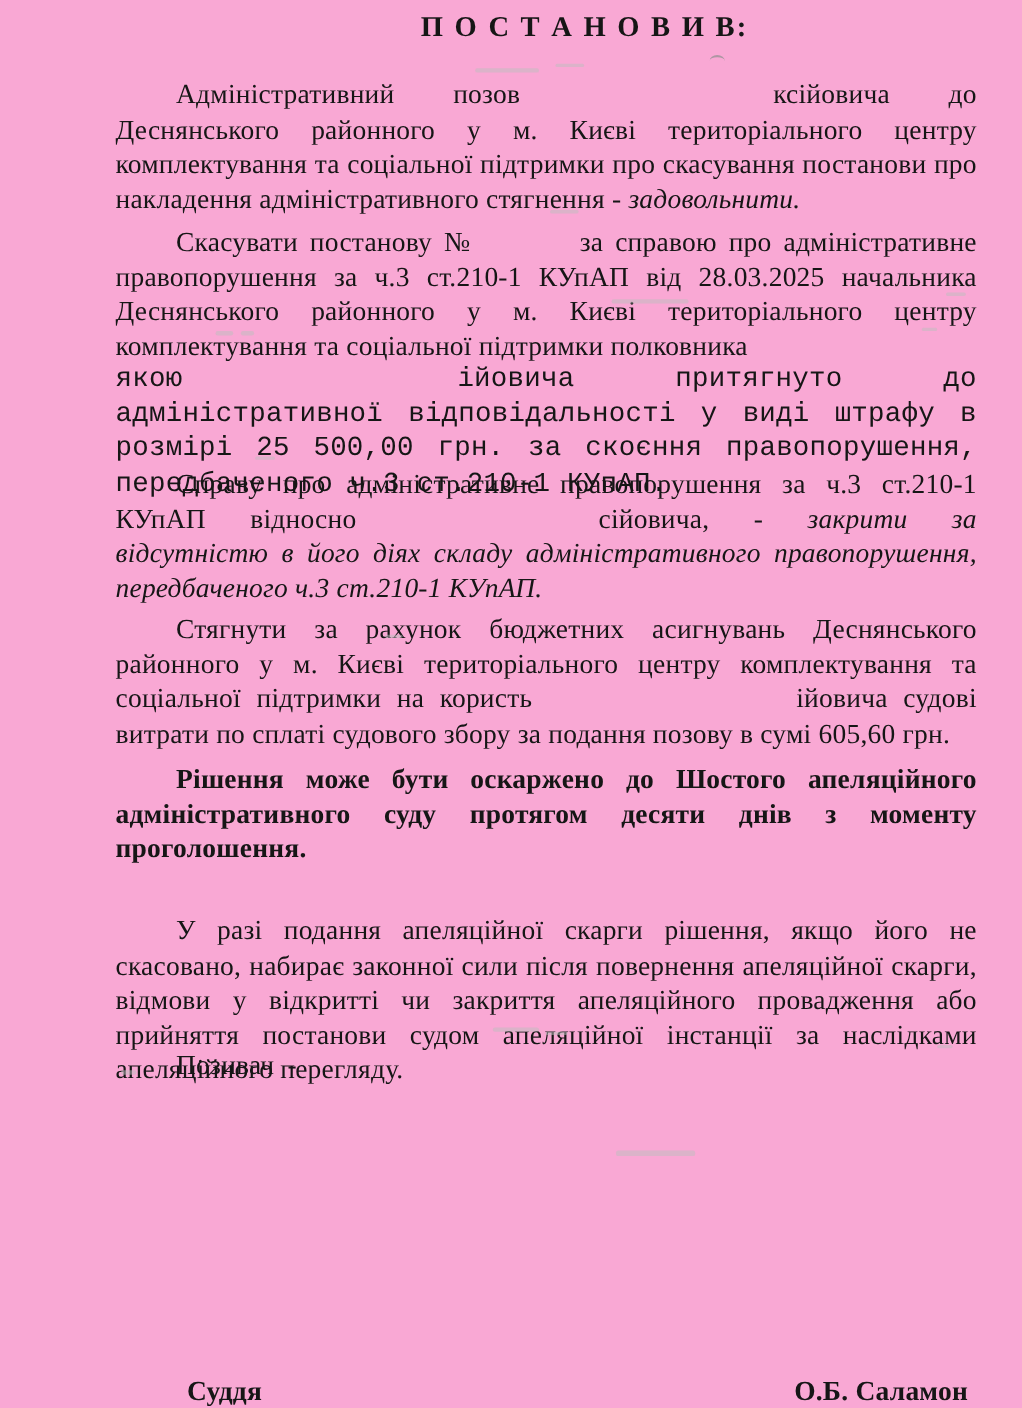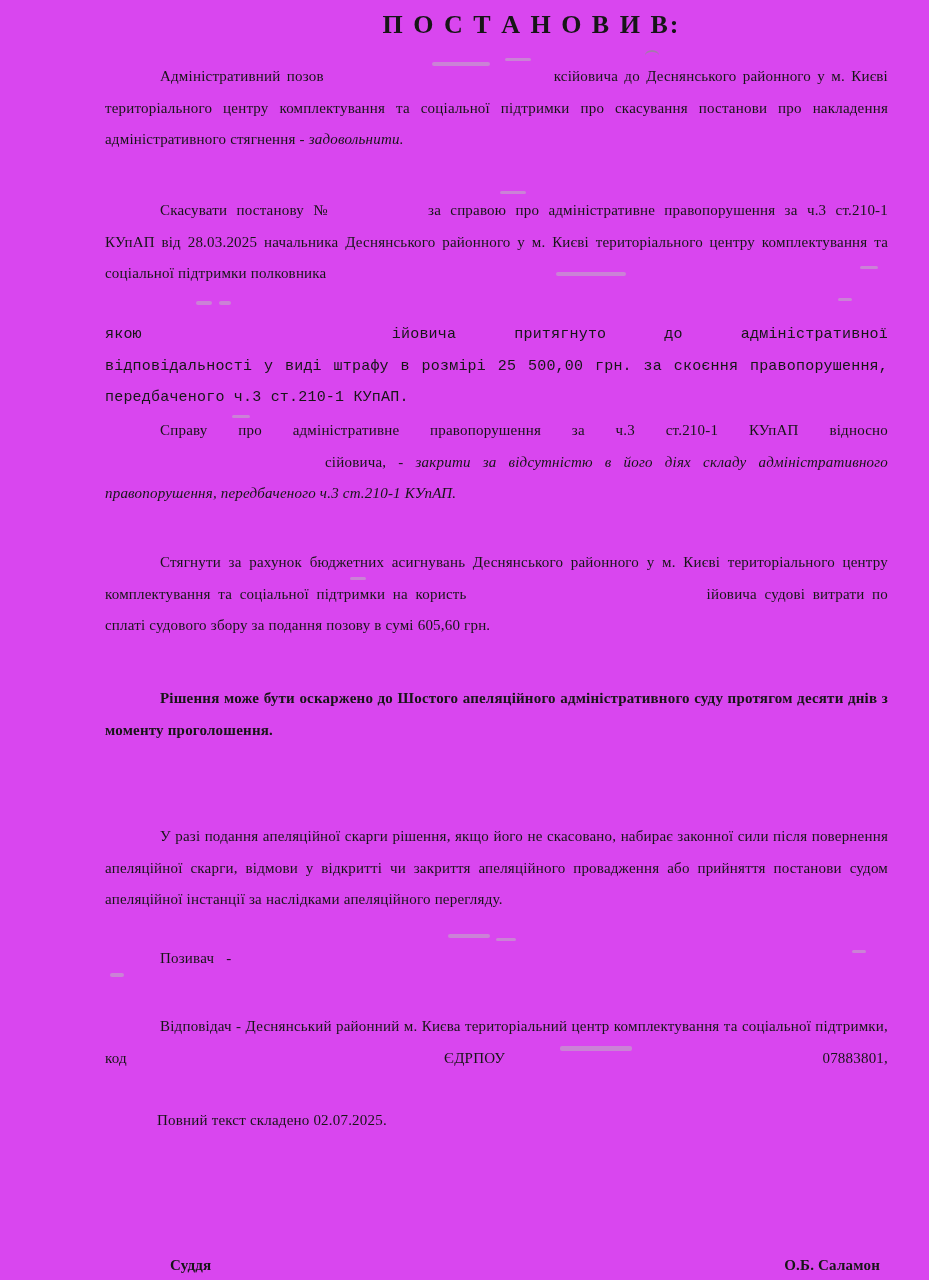--- a/index.html
+++ b/index.html
@@ -4,30 +4,30 @@
 <style>
   html, body {
     margin: 0;
     padding: 0;
     background: #ffffff;
   }
   .page {
     position: relative;
     width: 929px;
     height: 1280px;
-    background: #d946ef;
+    background: #f9a8d4;
     overflow: hidden;
     font-family: "Liberation Serif", "DejaVu Serif", serif;
     color: #161616;
   }
   .block {
     position: absolute;
     left: 105px;
     width: 783px;
-    font-size: 15px;
+    font-size: 25px;
     line-height: 31.5px;
     text-align: justify;
     letter-spacing: 0.2px;
   }
   .doc-title {
     top: 10px;
     font-size: 26px;
     font-weight: bold;
     text-align: center;
     text-indent: 70px;
@@ -103,23 +103,21 @@
 
   <p class="block indent pos-p4"><span>Стягнути за рахунок бюджетних асигнувань Деснянського районного у м. Києві територіального центру комплектування та соціальної підтримки на користь</span><span class="gap gap-p4"></span><span>ійовича судові витрати по сплаті судового збору за подання позову в сумі 605,60 грн.</span></p>
 
   <p class="block indent pos-p5">Рішення може бути оскаржено до Шостого апеляційного адміністративного суду протягом десяти днів з моменту проголошення.</p>
 
 
   <p class="block indent pos-p7">У разі подання апеляційної скарги рішення, якщо його не скасовано, набирає законної сили після повернення апеляційної скарги, відмови у відкритті чи закриття апеляційного провадження або прийняття постанови судом апеляційної інстанції за наслідками апеляційного перегляду.</p>
 
   <p class="block indent pos-p8"><span>Позивач</span><span class="gap gap-dash"></span><span>-</span></p>
 
-  <p class="block indent justify-last pos-p9">Відповідач - Деснянський районний м. Києва територіальний центр комплектування та соціальної підтримки, код ЄДРПОУ 07883801,</p>
 
-  <p class="block pos-p10">Повний текст складено 02.07.2025.</p>
 
   <div class="block pos-sig">
     <span class="sig-left">Суддя</span>
     <span class="sig-right">О.Б. Саламон</span>
   </div>
 
   <div>
     <div class="smudge" style="left:432px; top:62px; width:58px; height:4px;"></div>
     <div class="smudge" style="left:505px; top:58px; width:26px; height:3px;"></div>
     <div class="smudge-arc" style="left:645px; top:50px;"></div>

